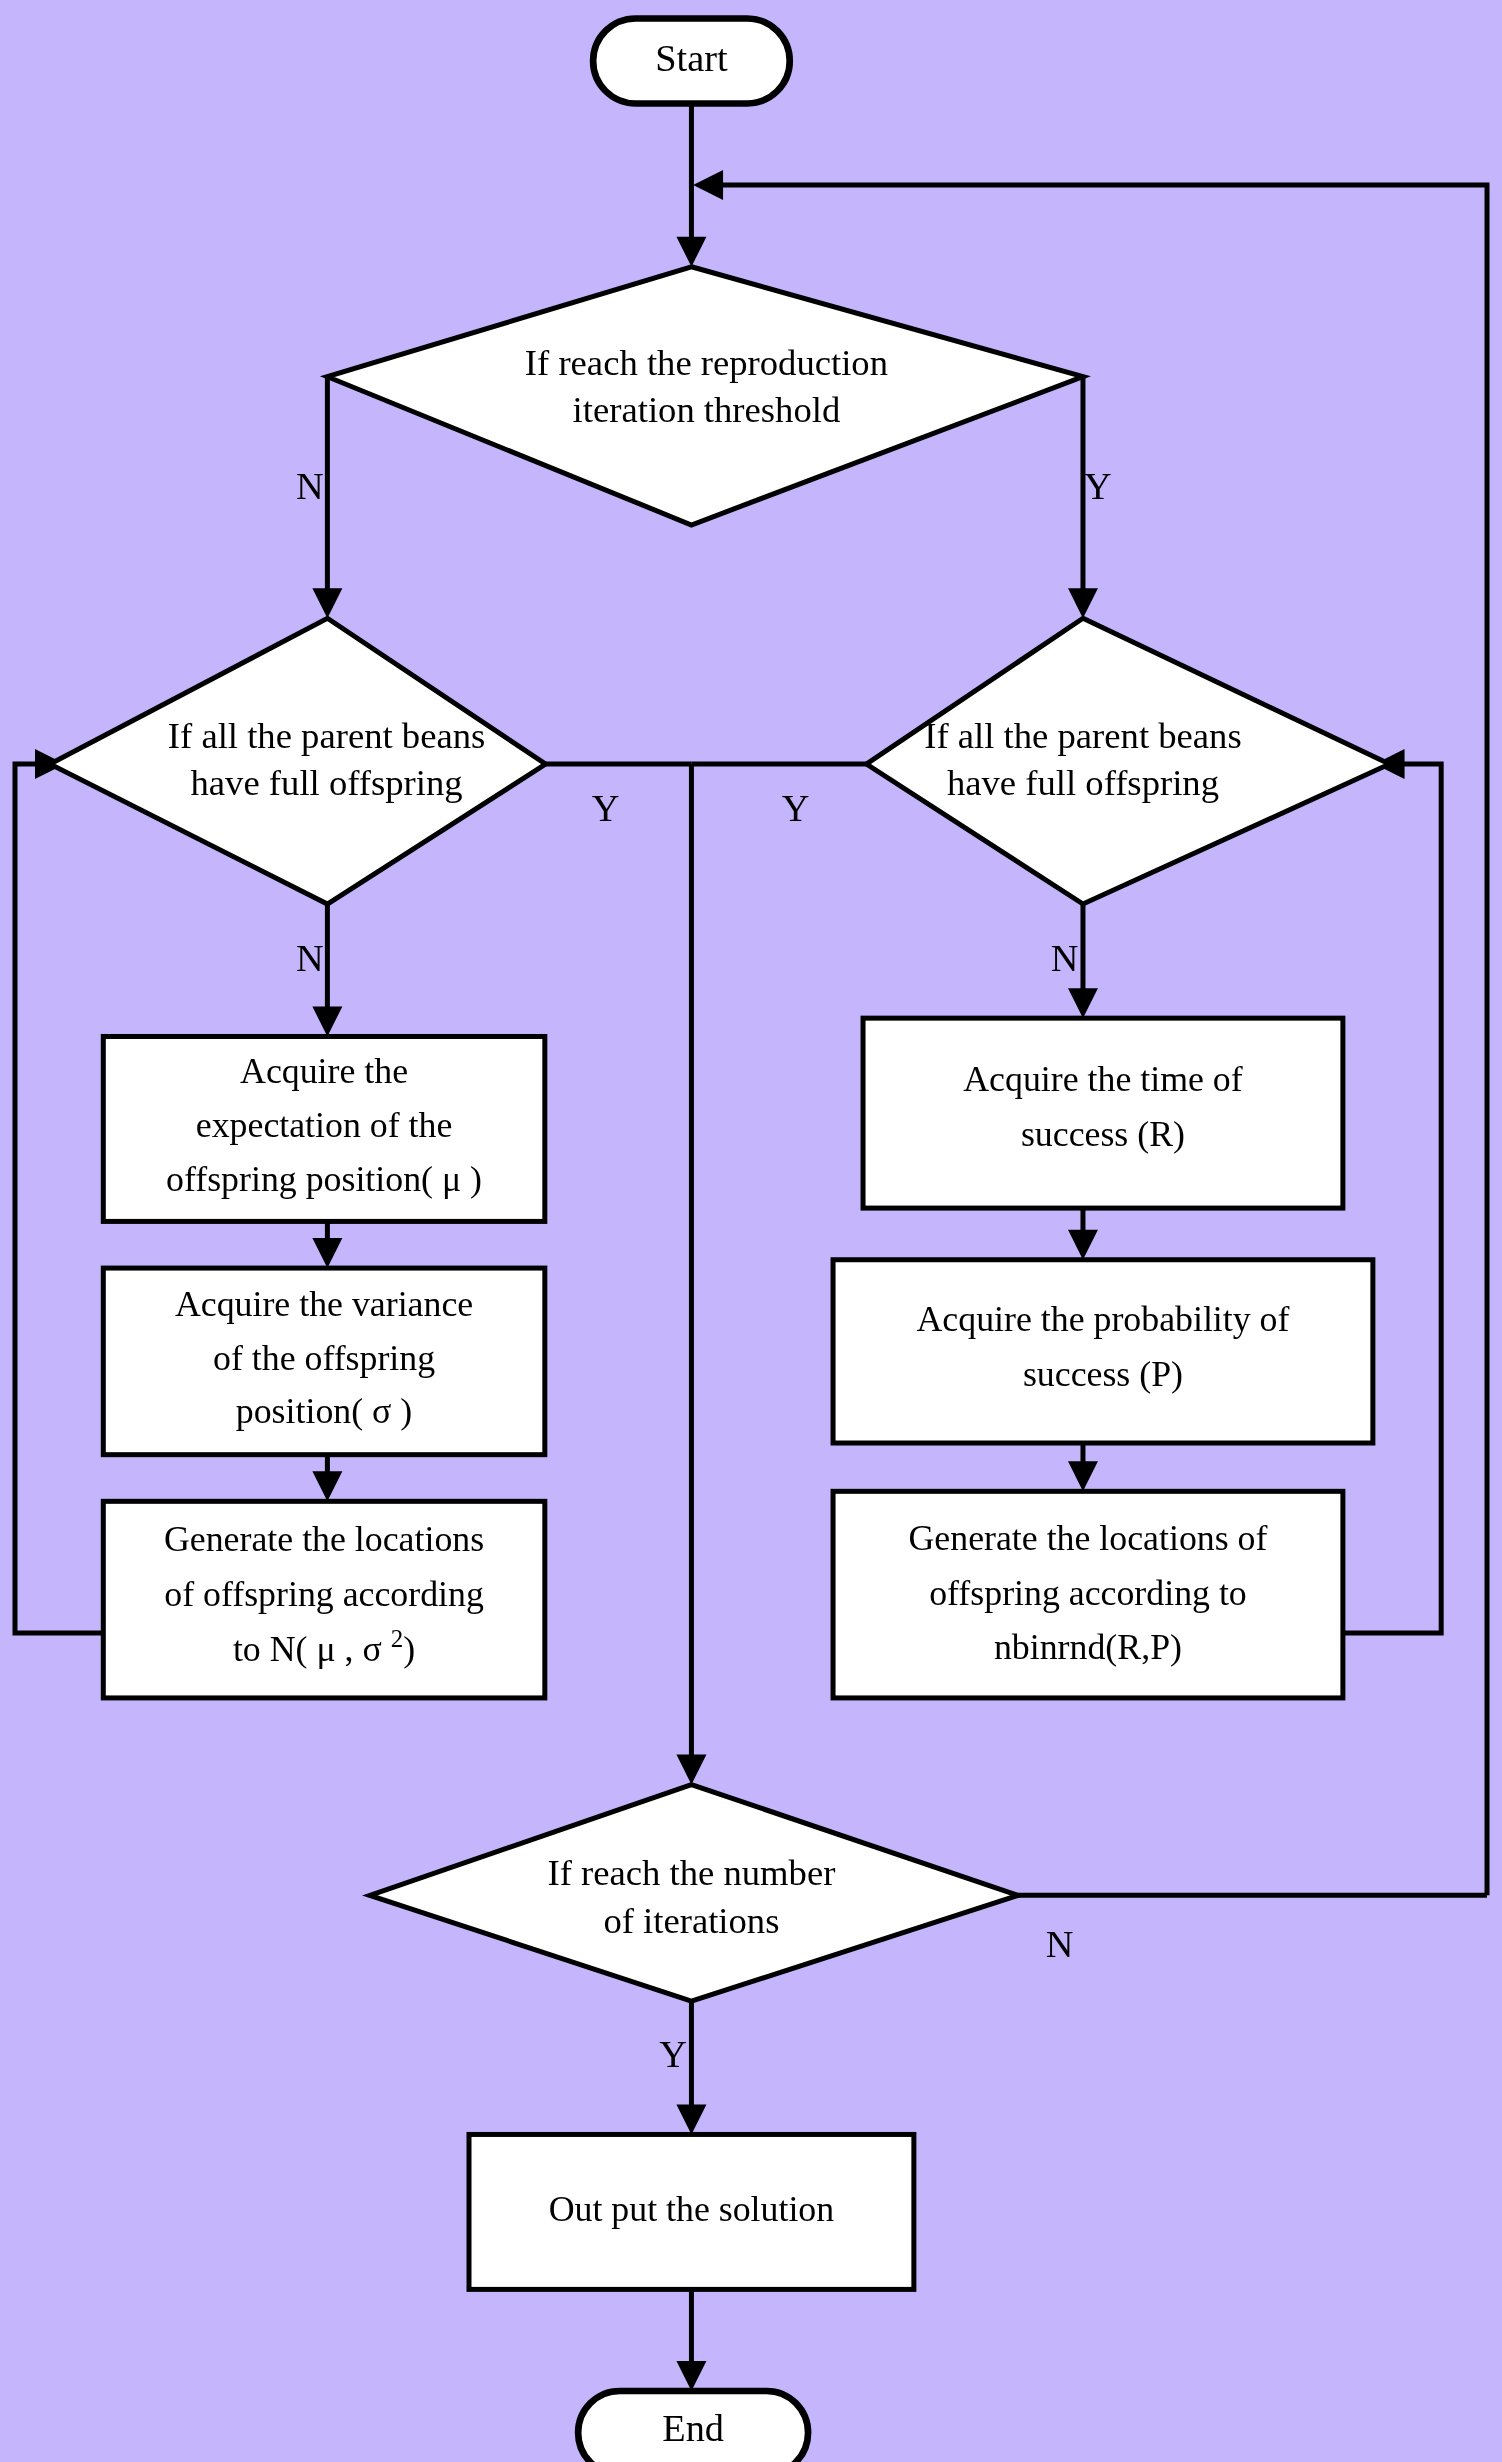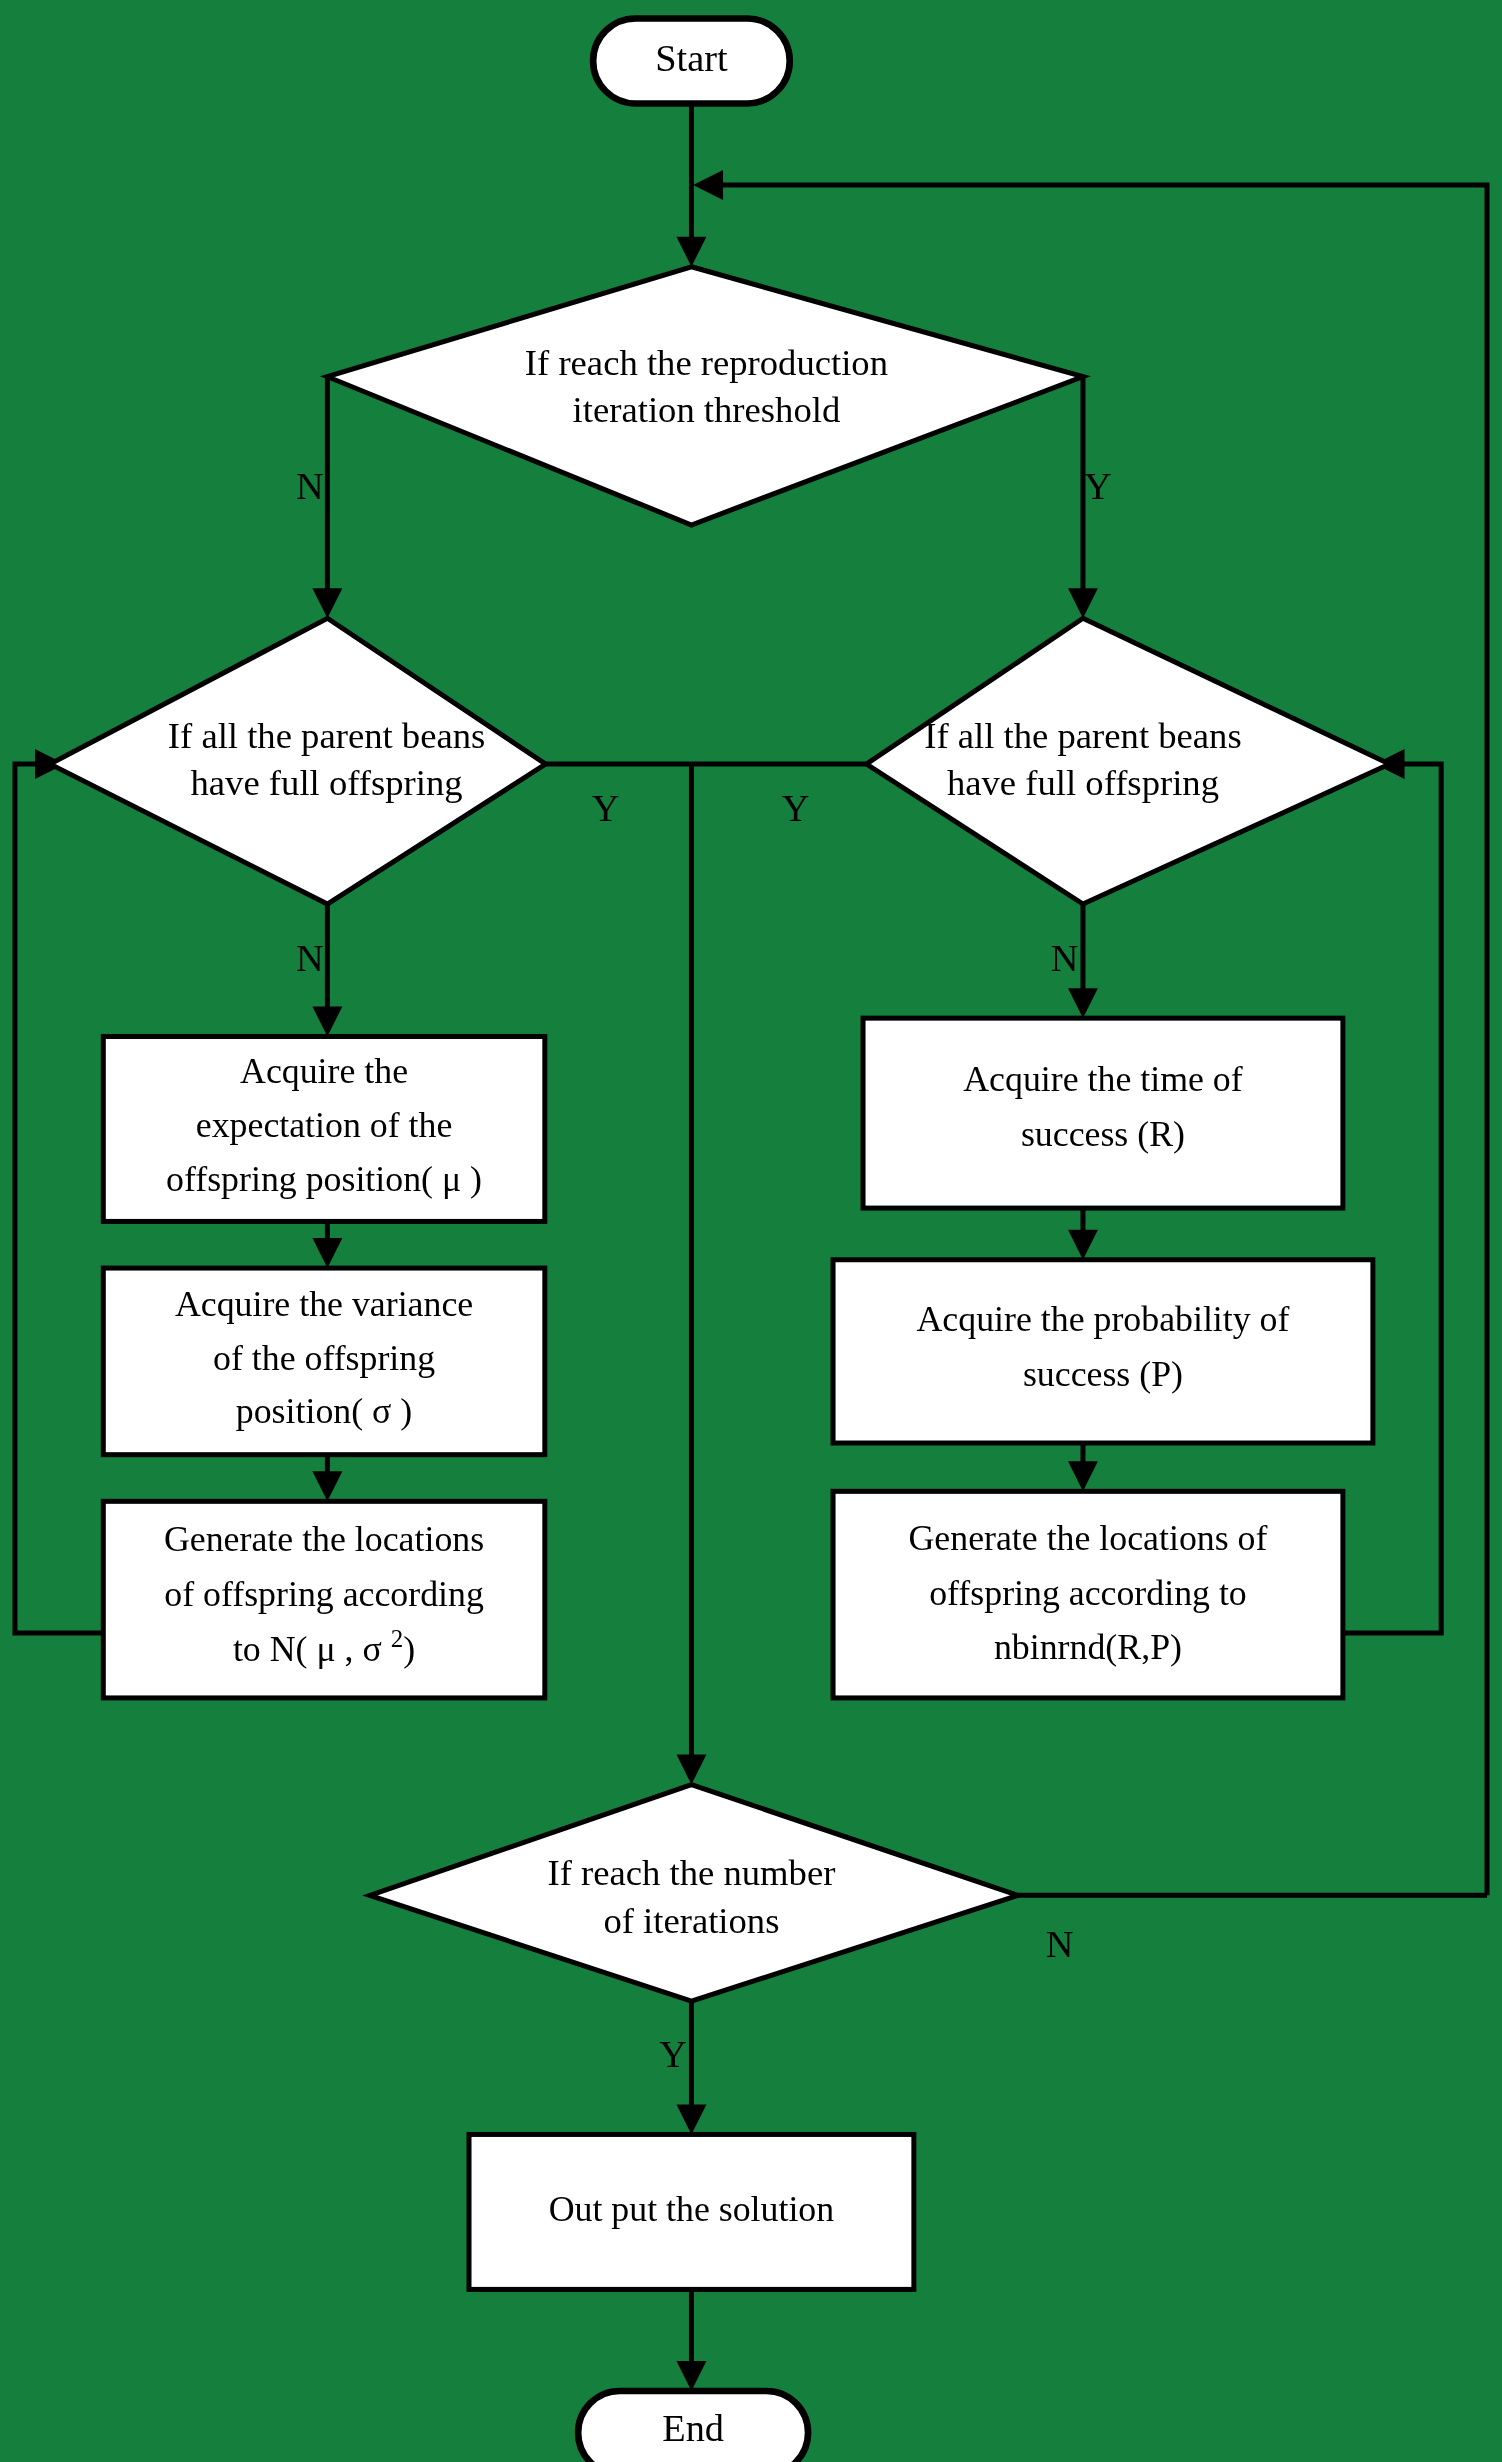--- a/index.html
+++ b/index.html
@@ -10,21 +10,21 @@
   body {
     width: 1502px;
     height: 2462px;
     font-family: "Liberation Serif", "DejaVu Serif", serif;
     overflow: hidden;
   }
   #flowchart-root {
     position: relative;
     width: 1502px;
     height: 2462px;
-    background: #15803d;
+    background: #c4b5fd;
   }
   svg#flow-svg {
     position: absolute;
     top: 0;
     left: 0;
     width: 1502px;
     height: 2462px;
     display: block;
   }
   .shape-outline {

